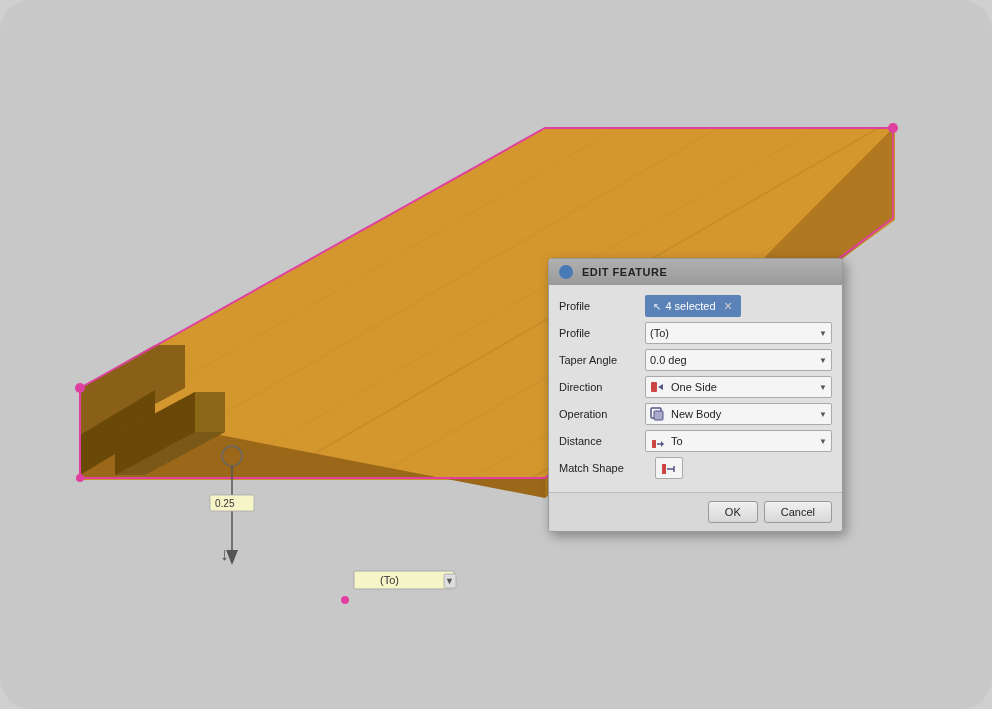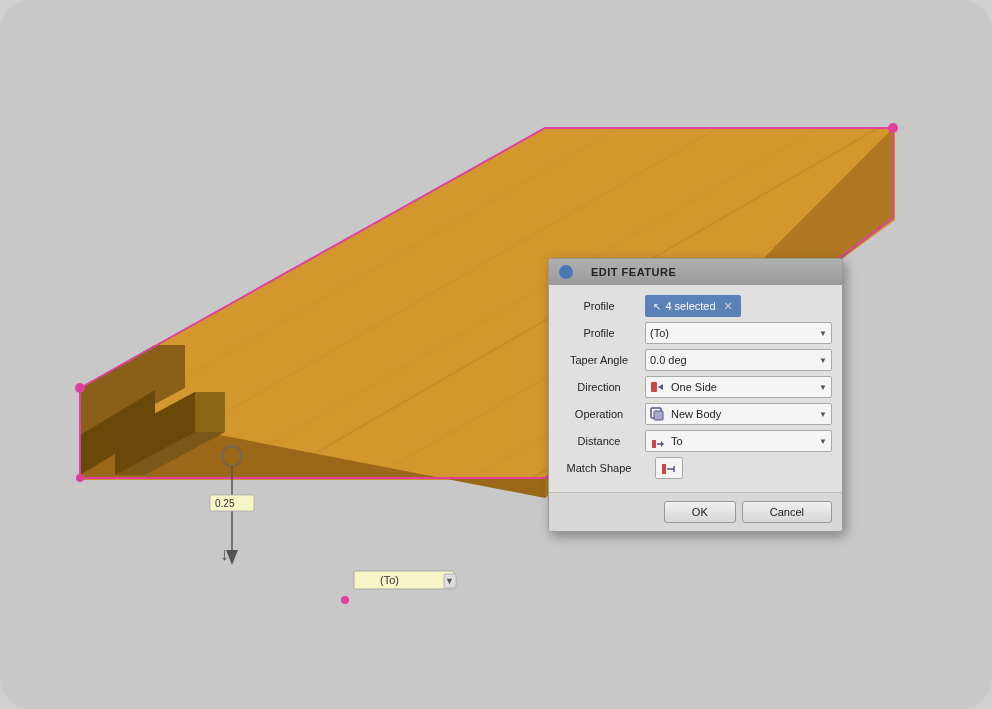--- a/index.html
+++ b/index.html
@@ -32,21 +32,21 @@
       border-radius: 4px;
       box-shadow: 3px 4px 12px rgba(0,0,0,0.35);
     }
 
     .dialog-header {
       background: linear-gradient(180deg, #b0b0b0 0%, #9a9a9a 100%);
       border-radius: 3px 3px 0 0;
       padding: 6px 10px;
       display: flex;
       align-items: center;
-      gap: 18px;
+      gap: 9px;
     }
 
     .dialog-header-icon {
       width: 14px;
       height: 14px;
       background: #4a7ab5;
       border-radius: 50%;
       flex-shrink: 0;
     }
 
@@ -66,21 +66,21 @@
       display: flex;
       align-items: center;
       margin-bottom: 5px;
       gap: 6px;
     }
 
     .field-label {
       width: 80px;
       font-size: 11px;
       color: #222;
-      text-align: center;
+      text-align: left;
       flex-shrink: 0;
     }
 
     .field-value {
       flex: 1;
       display: flex;
       align-items: center;
     }
 
     
@@ -163,21 +163,21 @@
       background: #d8d8d8;
       border-top: 1px solid #bbb;
       padding: 8px 10px;
       display: flex;
       justify-content: flex-end;
       gap: 6px;
       border-radius: 0 0 3px 3px;
     }
 
     .btn {
-      padding: 4px 27px;
+      padding: 4px 16px;
       font-size: 11px;
       border-radius: 3px;
       cursor: pointer;
       border: 1px solid #999;
       background: linear-gradient(180deg, #f0f0f0 0%, #d8d8d8 100%);
       color: #222;
     }
 
     .btn-ok {
       background: linear-gradient(180deg, #f0f0f0 0%, #d8d8d8 100%);

